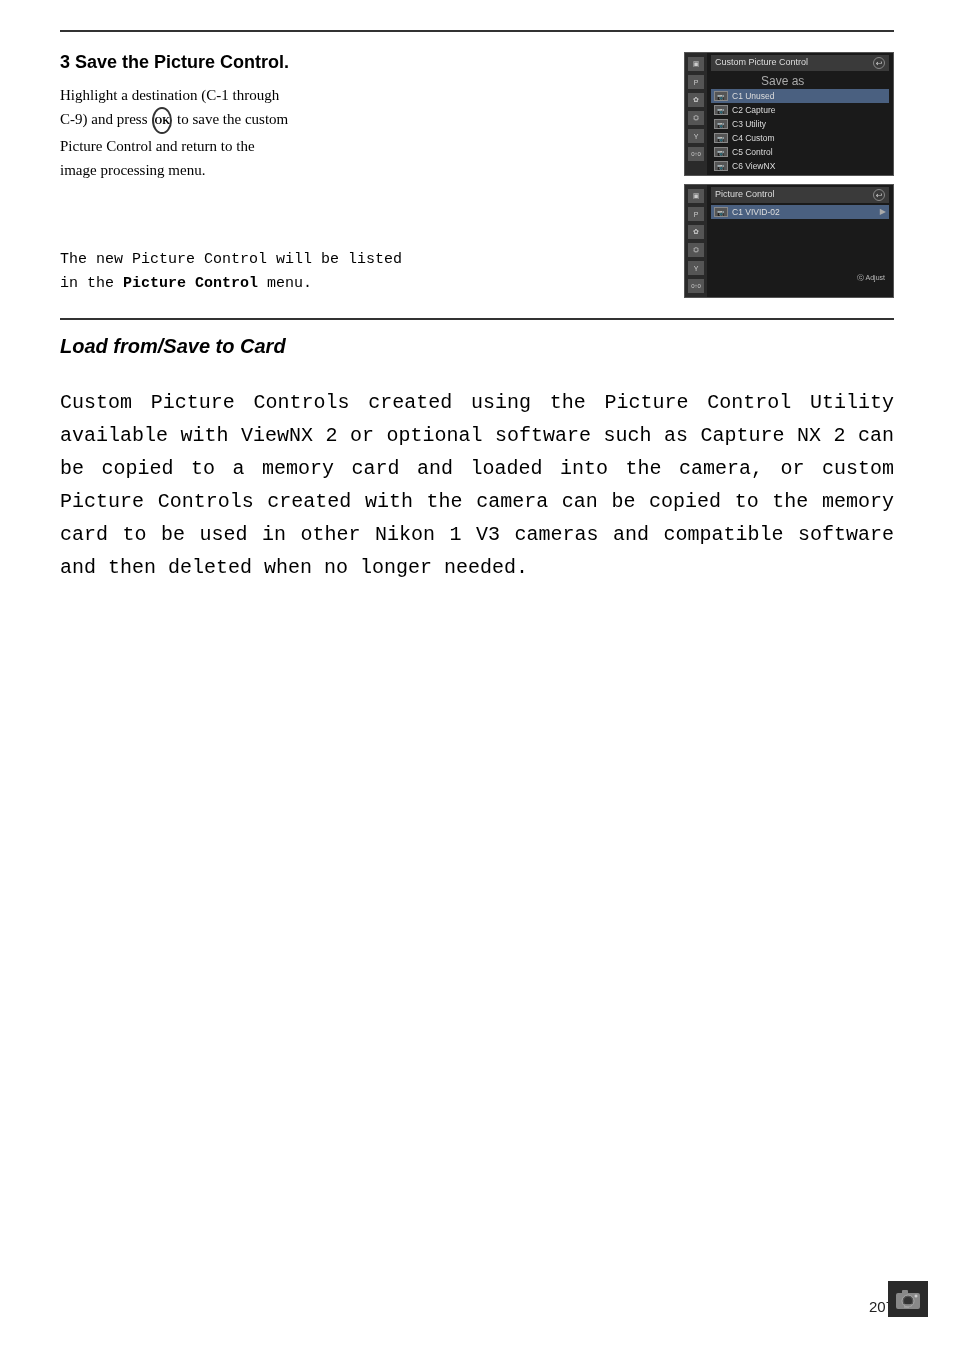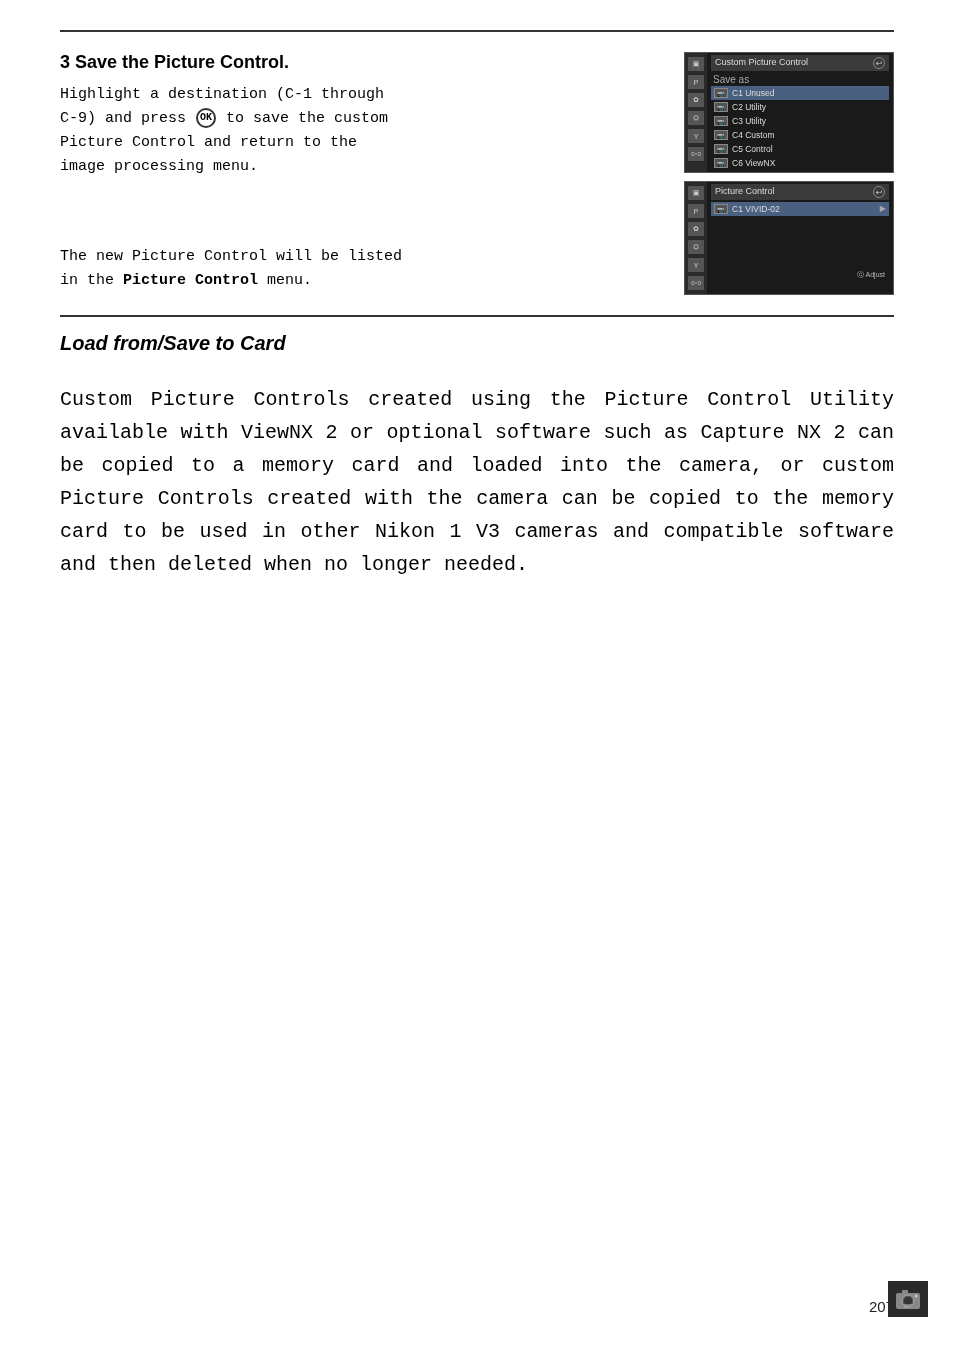--- a/index.html
+++ b/index.html
@@ -29,30 +29,30 @@
     .step-heading {
       font-size: 18px;
       font-weight: bold;
       margin-bottom: 10px;
       font-family: Arial, sans-serif;
     }
 
     .step-body-text {
       font-size: 15px;
       line-height: 1.6;
-      font-family: Liberation Mono, monospace;
+      font-family: Liberation Serif, serif;
       text-align: justify;
     }
 
     .ok-circle {
       display: inline-flex;
       align-items: center;
       justify-content: center;
       width: 20px;
-      height: 20px;
+      height: 27px;
       border: 2px solid #333;
       border-radius: 50%;
       font-size: 10px;
       font-weight: bold;
       vertical-align: middle;
       margin: 0 1px;
     }
 
     .new-picture-text {
       font-size: 15px;
@@ -122,22 +122,23 @@
       border-radius: 50%;
       display: flex;
       align-items: center;
       justify-content: center;
       font-size: 8px;
       color: #ccc;
     }
 
     .panel-subtitle {
       color: #aaa;
-      font-size: 10px;
+      font-size: 12px;
       padding: 1px 2px;
+      margin-left: 48px;
     }
 
     .panel-item {
       display: flex;
       align-items: flex-start;
       padding: 2px 3px;
       font-size: 9px;
       color: #ddd;
       gap: 4px;
     }
@@ -288,21 +289,21 @@
             <div class="back-btn">↩</div>
           </div>
           <div class="panel-subtitle">Save as</div>
 
           <div class="panel-item highlighted">
             <div class="item-icon">📷</div>
             <span class="item-text">C1 Unused</span>
           </div>
           <div class="panel-item">
             <div class="item-icon">📷</div>
-            <span class="item-text">C2 Utility</span>
+            <span class="item-text">C2 Capture</span>
           </div>
           <div class="panel-item">
             <div class="item-icon">📷</div>
             <span class="item-text">C3 Utility</span>
           </div>
           <div class="panel-item">
             <div class="item-icon">📷</div>
             <span class="item-text">C4 Custom</span>
           </div>
           <div class="panel-item">

